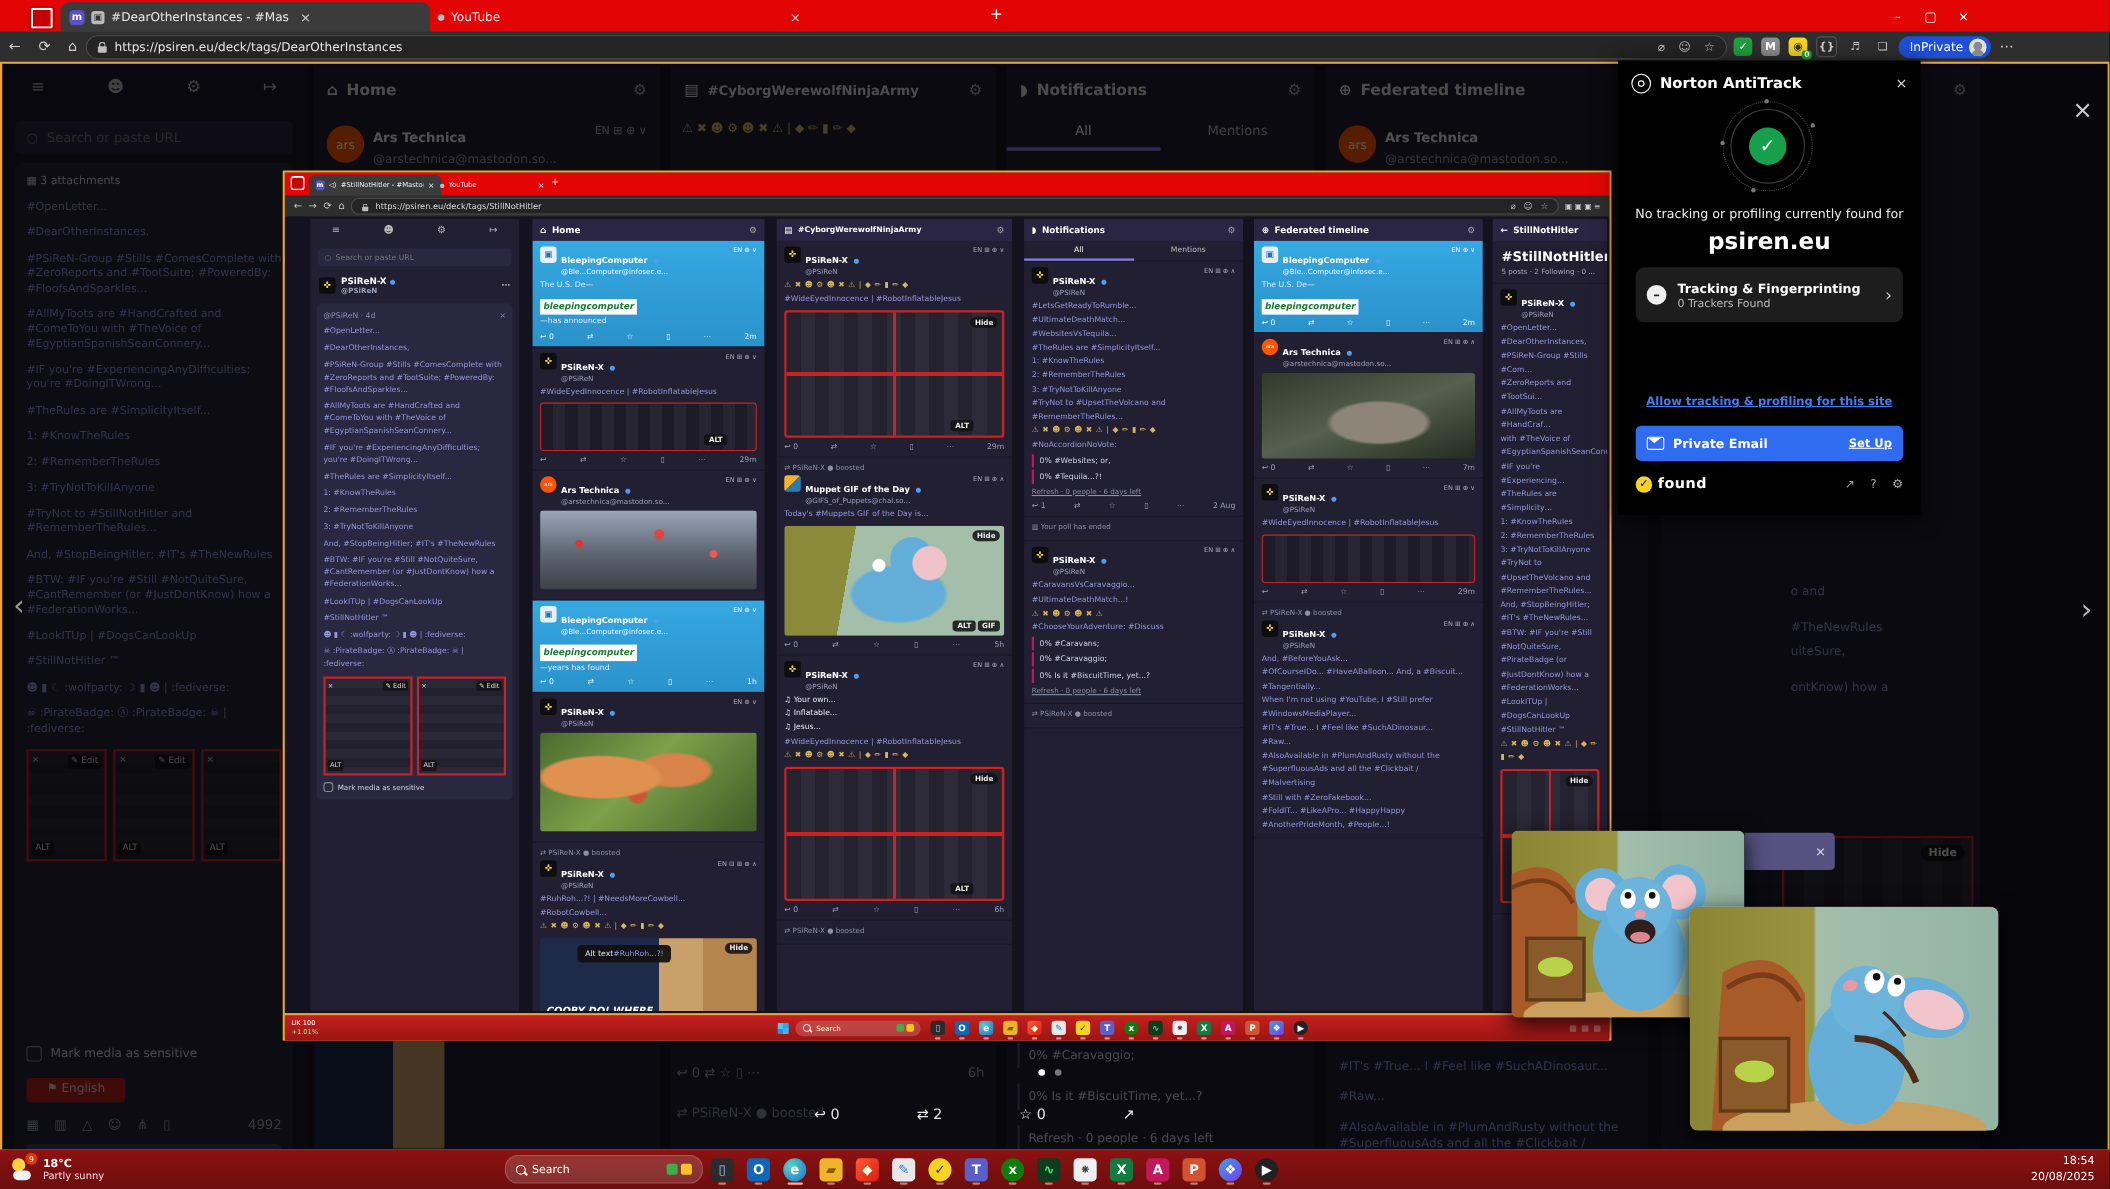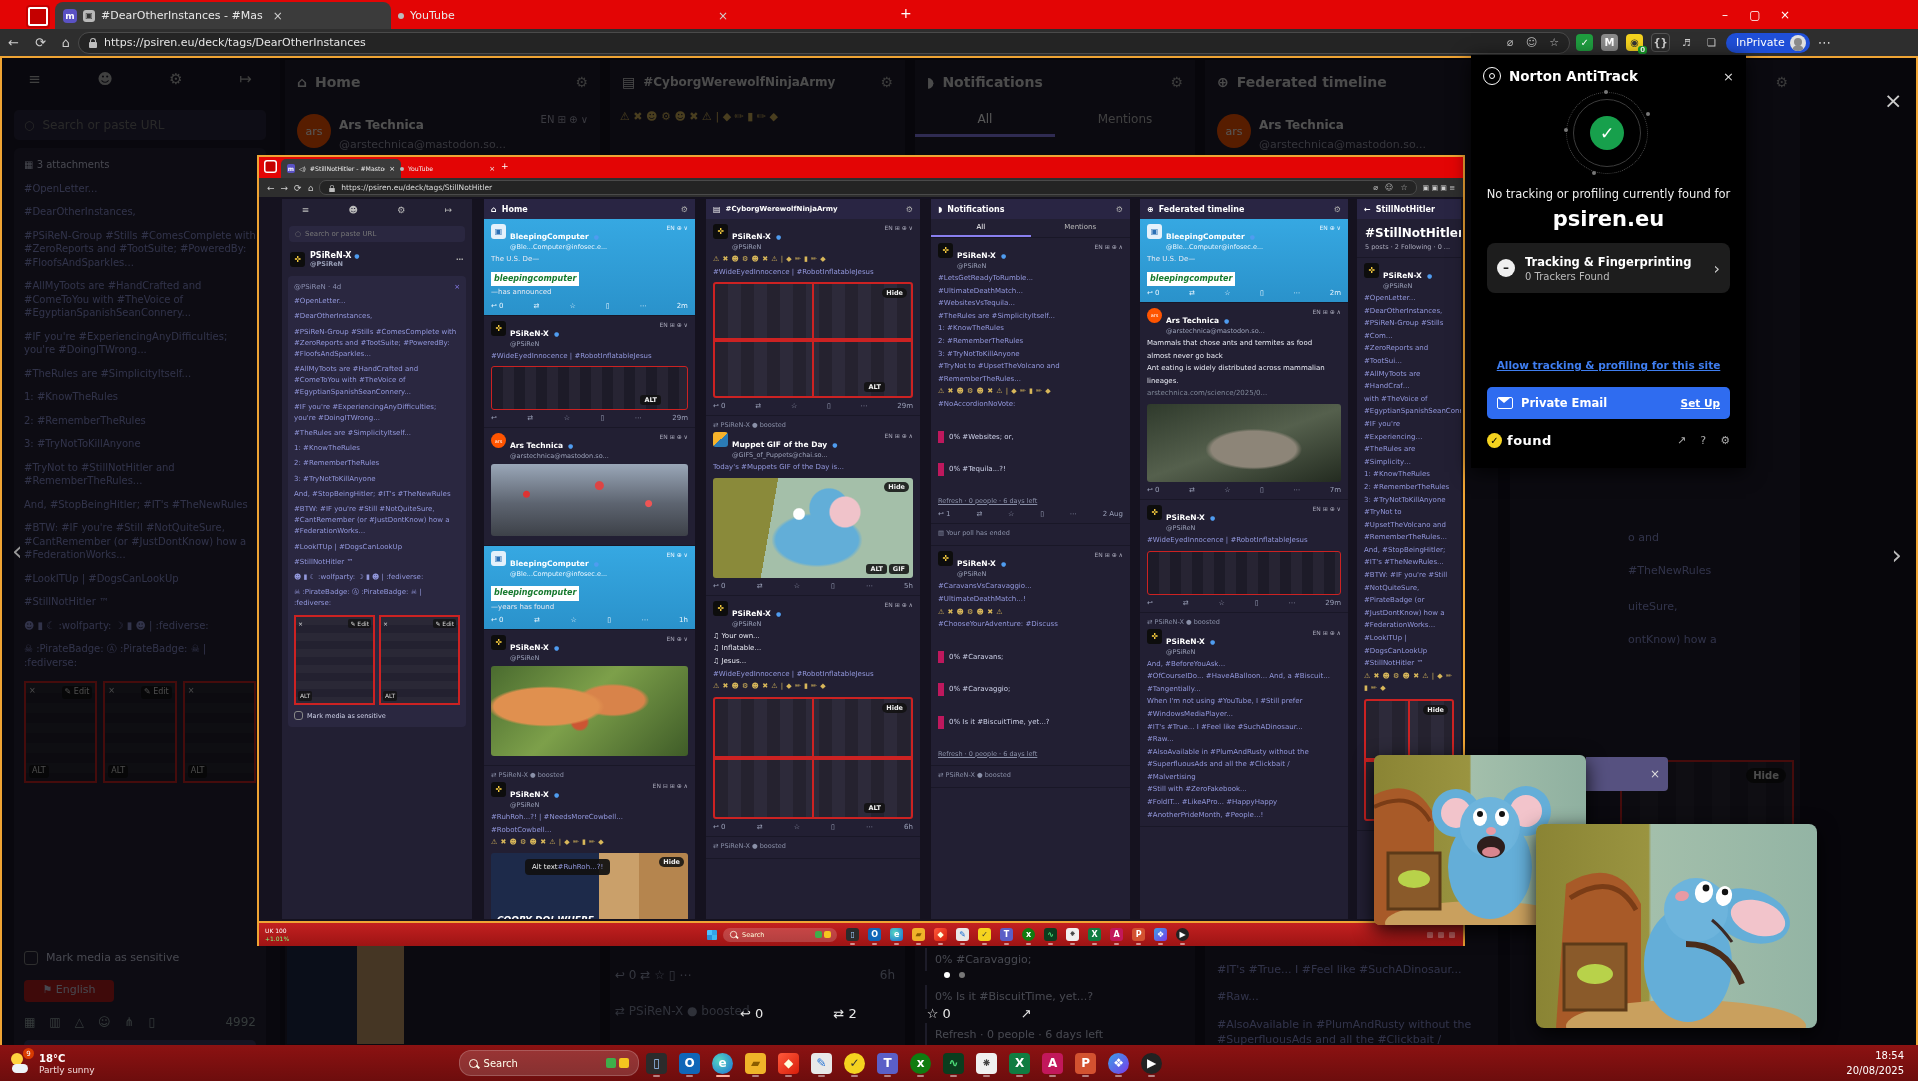--- a/index.html
+++ b/index.html
@@ -116,21 +116,21 @@
   .avatar[data-av="muppet"]{background:linear-gradient(135deg,#f7b32b 50%,#2b7bb5 50%);}
   .uname{font-size:7.5px;font-weight:bold;color:#fff;white-space:nowrap;}
   .vfd{color:#4f9cf0;font-size:6px;}
   .handle{font-size:6.5px;color:#9aa0b8;display:block;}
   .pmeta{margin-left:auto;font-size:6px;color:#aab;white-space:nowrap;}
   .plines{margin-top:2px;}
   .ln{font-size:7px;line-height:1.8;color:#9398dd;}
   .ln[data-c="w"]{color:#e8eaf3;}
   .ln[data-c="g"]{color:#7f8797;}
   .ln[data-c="e"]{color:#d8b75a;letter-spacing:.5px;}
-  .ln[data-c="poll"]{border-left:6px solid #be185d;padding-left:5px;color:#cfd3ea;margin:20px 0;}
+  .ln[data-c="poll"]{border-left:2px solid #be185d;padding-left:5px;color:#cfd3ea;margin:2px 0;}
   .ln[data-c="refresh"]{color:#8a90a8;font-size:6.5px;text-decoration:underline;}
   .ln[data-c="logo"]{background:#fff;color:#177a2f;font-weight:bold;display:inline-block;padding:0 3px;font-size:8px;font-style:italic;}
   .pimg{display:none;position:relative;border-radius:3px;margin:4px 0;overflow:hidden;height:70px;}
   .pimg[data-type]{display:block;}
   .pimg[data-type="grid"],.pimg[data-type="grid2"]{height:112px;border:2px solid #c22;background:linear-gradient(90deg,transparent 49.3%,#c22 49.3% 50.7%,transparent 50.7%),linear-gradient(180deg,transparent 48.5%,#c22 48.5% 51.5%,transparent 51.5%),repeating-linear-gradient(90deg,#25222f 0 13px,#2d2a3a 13px 26px),#1d1b28;}
   .pimg[data-type="grid2"]{height:118px;}
   .pimg[data-type="darkgrid"]{height:42px;border:1px solid #c22;background:repeating-linear-gradient(90deg,#1d1b28 0 11px,#272433 11px 22px);}
   .pimg[data-type="crowd"]{height:72px;background:radial-gradient(circle at 18% 42%,#d33 0 3px,transparent 4px),radial-gradient(circle at 55% 30%,#d44 0 4px,transparent 5px),radial-gradient(circle at 80% 55%,#e55 0 3px,transparent 4px),linear-gradient(180deg,#9aa7b8,#5d6470 55%,#3d4148);}
   .pimg[data-type="muscle"]{height:90px;background:radial-gradient(ellipse at 28% 45%,#e0904f 0 26%,transparent 29%),radial-gradient(ellipse at 62% 38%,#d8834a 0 18%,transparent 21%),radial-gradient(circle at 45% 62%,#c53 0 6%,transparent 8%),linear-gradient(135deg,#4a6b2f,#7da04a 45%,#3f5c28);}
   .pimg[data-type="anteater"]{height:78px;background:radial-gradient(ellipse at 55% 58%,#8d8578 0 28%,transparent 32%),linear-gradient(160deg,#2f3a2c,#55604d 50%,#232b20);}
@@ -349,21 +349,21 @@
           <div class="fragtxt" style="margin-bottom:12px;">#AlsoAvailable in #PlumAndRusty without the #SuperfluousAds and all the #Clickbait /</div>
         </div>
     </div>
     <div class="ocol" style="left:1510px;width:290px;">
       <div class="ocolhead">
           <span class="gear">⚙</span>
         </div>
       <div style="position:absolute;left:118px;top:470px;width:160px;">
 
       <div class="fragtxt" style="margin-bottom:18px;">o and</div>
-          <div class="fragtxt" style="margin-bottom:20px;">#TheNewRules</div>
+          <div class="fragtxt" style="margin-bottom:5px;">#TheNewRules</div>
           <div class="fragtxt" style="margin-bottom:18px;">uiteSure,</div>
           <div class="fragtxt" style="margin-bottom:18px;">ontKnow) how a</div>
         </div>
       <div class="gridfrag" style="position:absolute;left:110px;top:700px;width:170px;height:230px;">
         <span class="hd">Hide</span>
         <span class="al">ALT</span>
       </div>
     </div>
 
     <div class="r" style="left:0;top:0;width:280px;height:989px;background:#1b1929;">
@@ -891,27 +891,20 @@
                 <span class="ptime">2m</span>
           </div>
         </div>
             <div class="post">
 
           <div class="phead" data-v="Ars Technica">
             <span class="avatar" data-av="ars"></span>
             <span><span class="uname">Ars Technica</span> <span class="vfd">●</span><span class="handle">@arstechnica@mastodon.so...</span></span>
             <span class="pmeta">EN ⊞ ⊕ ∧</span>
           </div>
-          <div class="plines">
-                <div class="ln" data-c="w">Mammals that chose ants and termites as food</div>
-                <div class="ln" data-c="w">almost never go back</div>
-                <div class="ln" data-c="w">Ant eating is widely distributed across mammalian</div>
-                <div class="ln" data-c="w">lineages.</div>
-                <div class="ln" data-c="g">arstechnica.com/science/2025/0...</div>
-              </div>
           <div class="pimg" data-type="anteater"></div>
           <div class="pact" data-v="7m">
             <span>↩ <b style="font-weight:normal;">0</b></span>
                 <span>⇄</span>
                 <span>☆</span>
                 <span>▯</span>
                 <span>⋯</span>
                 <span class="ptime">7m</span>
           </div>
         </div>

